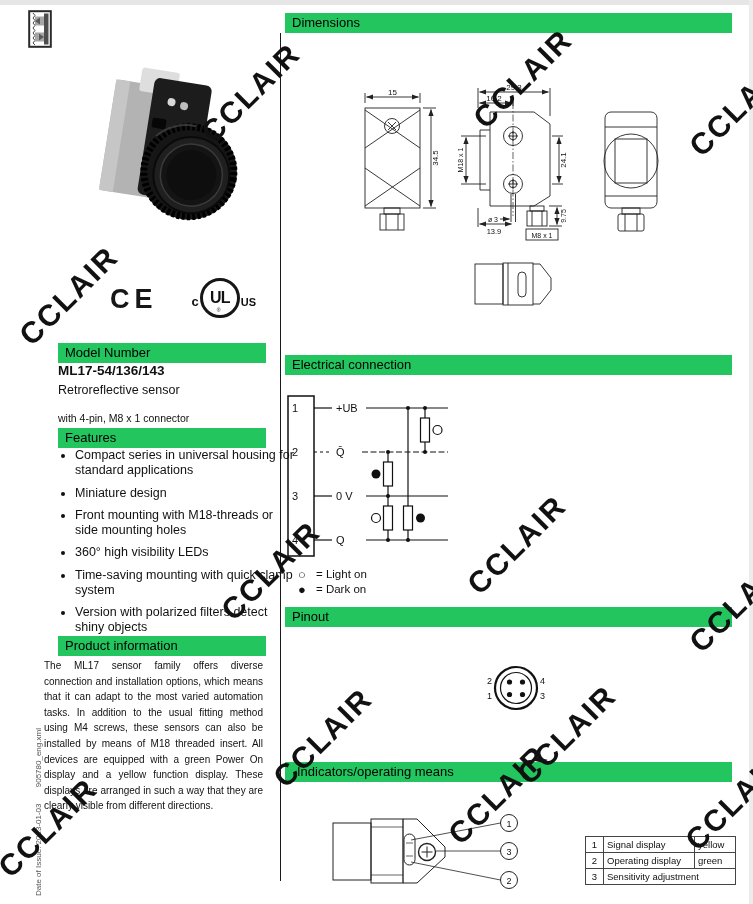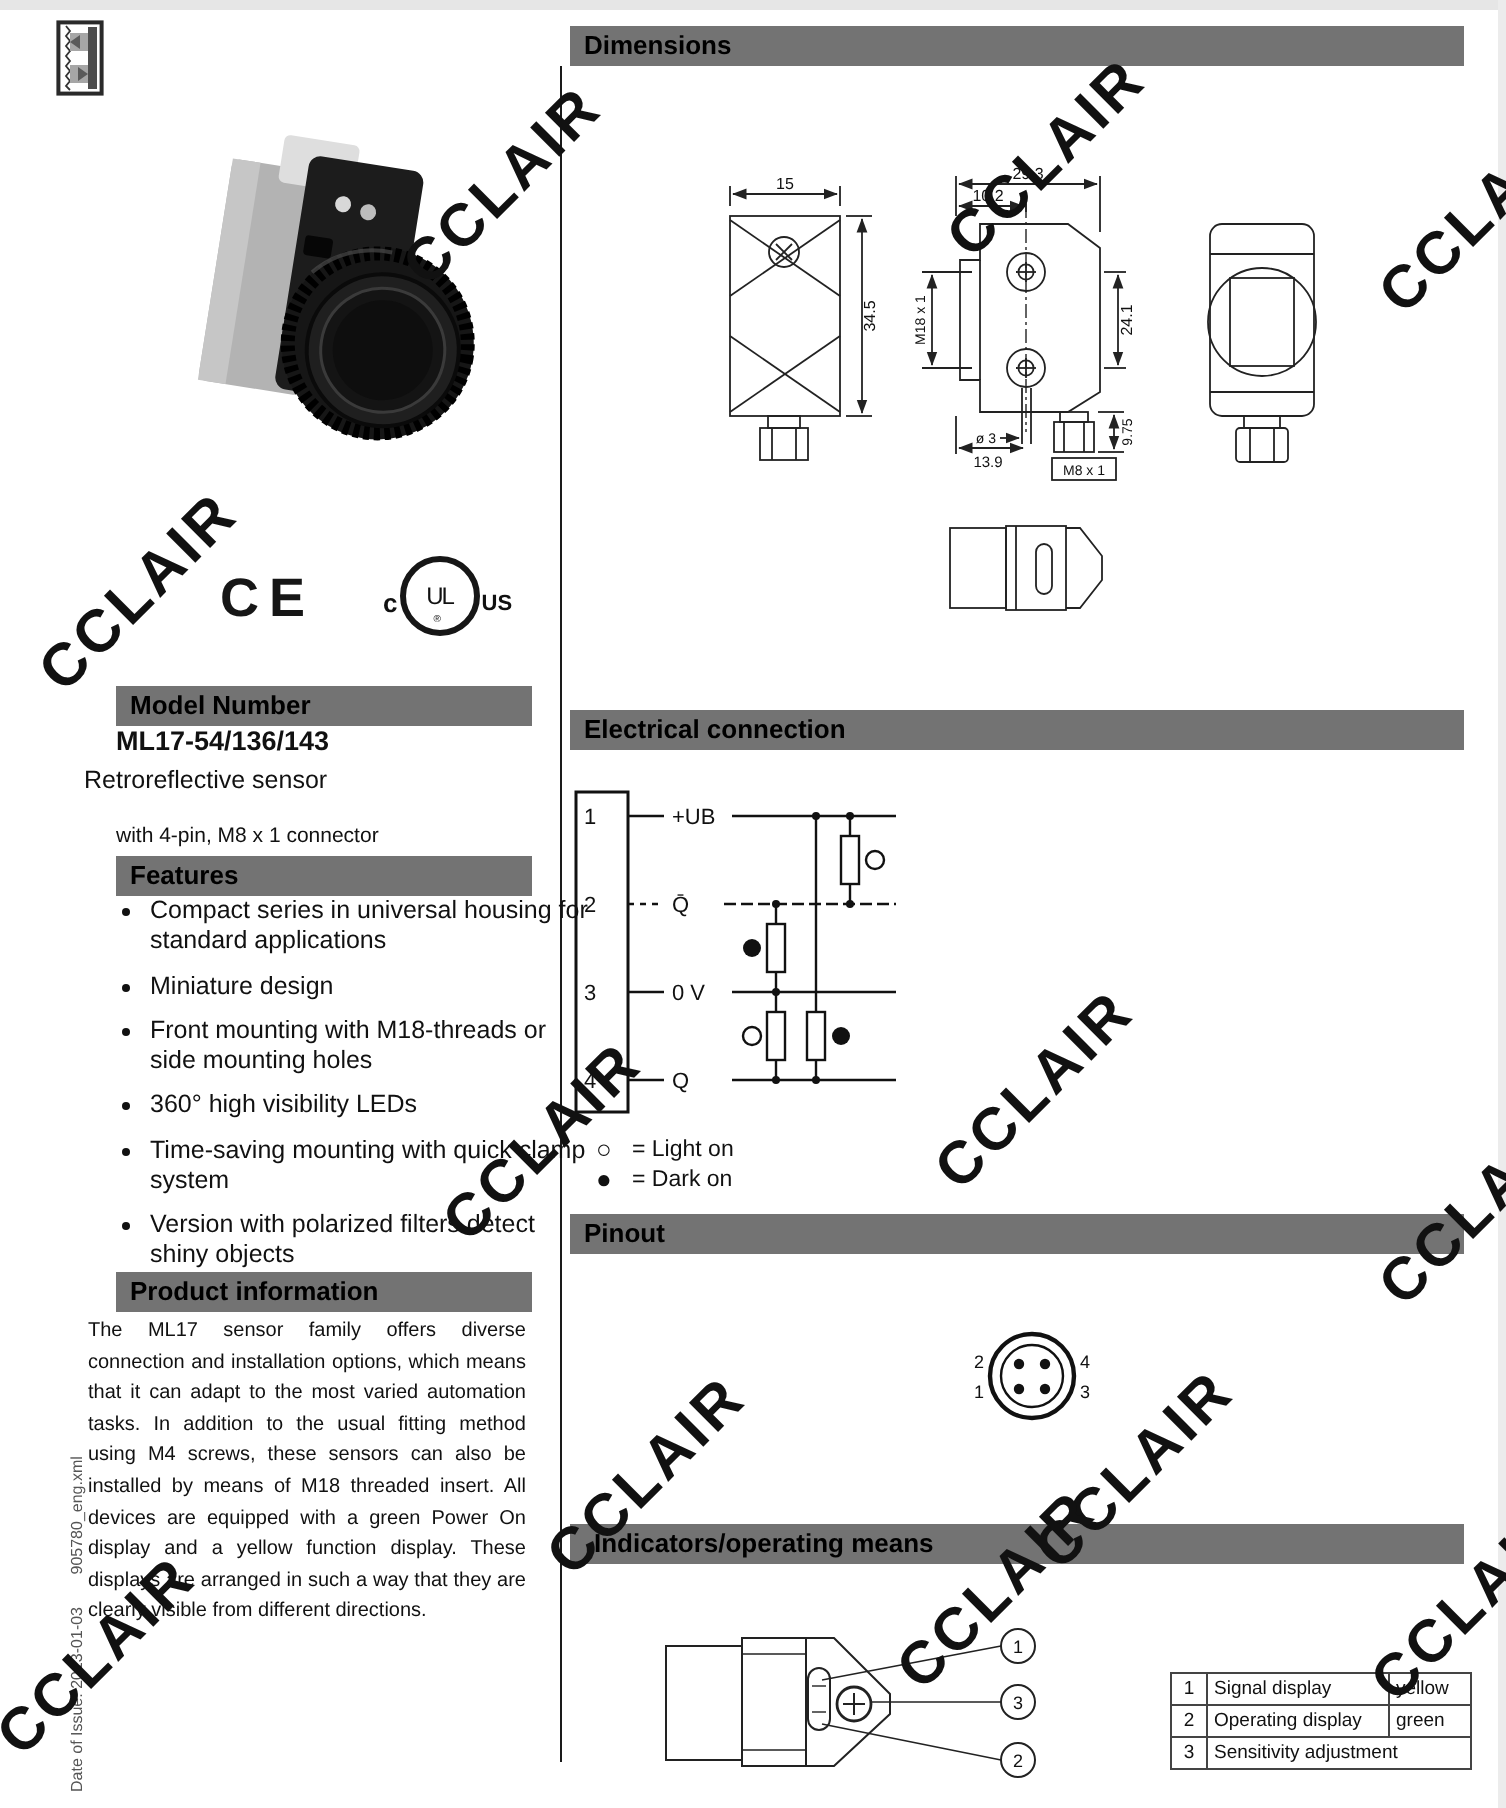--- a/index.html
+++ b/index.html
@@ -5,46 +5,46 @@
   html,body{margin:0;padding:0;}
   body{
     width:753px;height:904px;position:relative;background:#ffffff;
     font-family:"Liberation Sans","DejaVu Sans",sans-serif;color:#111;
     overflow:hidden;
   }
   .abs{position:absolute;}
   .edge-strip-top{left:0;top:0;width:753px;height:5px;background:#e6e6e6;}
   .edge-strip-right{right:0;top:0;width:4px;height:904px;background:#ececec;}
   .bar{
-    height:20px;line-height:20px;background:#737373;color:#000;
-    font-size:13px;font-weight:bold;padding-left:7px;box-sizing:border-box;
+    height:20px;line-height:20px;background:#22c55e;color:#000;
+    font-size:13px;font-weight:normal;padding-left:7px;box-sizing:border-box;
   }
   .bar-left{left:58px;width:208px;}
   .bar-right{left:285px;width:447px;}
   .divider{left:280px;top:33px;width:1px;height:848px;background:#1a1a1a;}
   .model-value{left:58px;top:363px;font-size:13.5px;font-weight:bold;}
-  .model-desc{left:42px;top:383px;font-size:12.5px;}
+  .model-desc{left:58px;top:383px;font-size:12.5px;}
   .model-sub{left:58px;top:402px;font-size:10.5px;margin-top:10px;}
   .features-list{left:58px;top:448px;width:219px;margin:0;padding:0 0 0 17px;}
   .features-list li{font-size:12.5px;line-height:1.22;margin-bottom:7px;}
   .product-text{left:44px;top:658px;width:219px;font-size:10px;line-height:15.6px;text-align:justify;}
   .edge-note{
     left:34px;top:896px;transform-origin:0 0;transform:rotate(-90deg);
     font-size:8px;color:#555;white-space:nowrap;width:300px;
   }
   .edge-note .file{margin-left:14px;}
   .marks{left:74px;top:276px;width:160px;height:46px;display:flex;align-items:flex-start;margin-left:36px;}
   .ce-text{font-size:27px;font-weight:bold;letter-spacing:5px;margin-top:8px;color:#161616;}
   .ul-wrap{display:flex;margin-left:34px;}
   .ul-c{font-size:13px;font-weight:bold;margin-top:18px;}
   .ul-circle{
     width:34px;height:34px;border:3.5px solid #161616;border-radius:50%;
     display:flex;align-items:center;justify-content:center;position:relative;margin:2px 1px 0 1px;
   }
-  .ul-letters{font-size:12px;font-weight:normal;letter-spacing:-1px;}
+  .ul-letters{font-size:16px;font-weight:bold;letter-spacing:-1px;}
   .ul-reg{position:absolute;bottom:2px;left:14px;font-size:5px;}
   .ul-us{font-size:11px;font-weight:bold;margin-top:20px;}
   .ind-table{left:585px;top:836px;border-collapse:collapse;font-size:9.5px;color:#111;}
   .ind-table td{border:1px solid #444;padding:1px 3px;height:13px;white-space:nowrap;}
   .ind-table .c-num{width:11px;text-align:center;}
   .ind-table .c-label{width:84px;}
   .ind-table .c-val{width:34px;}
   svg{display:block;}
   svg text{font-family:"Liberation Sans","DejaVu Sans",sans-serif;fill:#111;stroke:none;}
   .wm{pointer-events:none;}

